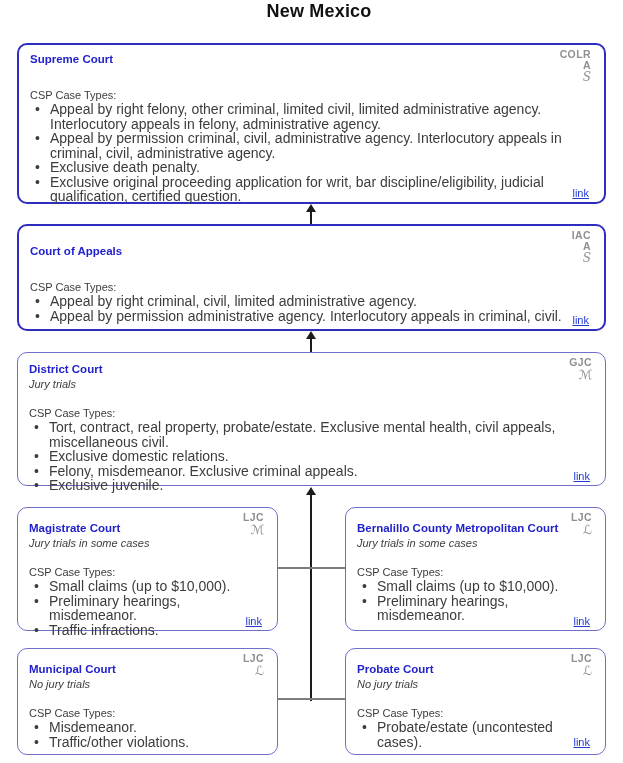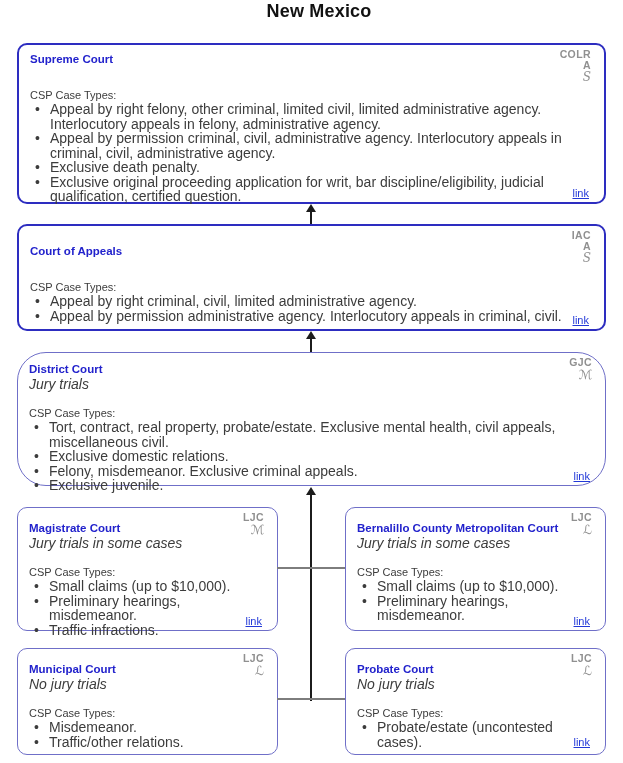--- a/index.html
+++ b/index.html
@@ -13,24 +13,24 @@
     letter-spacing:0.2px;
   }
   .box {
     position:absolute; box-sizing:border-box; background:#ffffff;
     border-radius:10px; padding:7px 14px 4px 11px;
   }
   .box.strong { border:2px solid #2d2dc0; }
   .box.thin   { border:1.5px solid #6f6fc8; }
   .box.pt-lg  { padding-top:18px; }
   .box.pt-md  { padding-top:13px; }
-  .box.pt-sm  { padding-top:9px;border-radius:29px; }
+  .box.pt-sm  { padding-top:9px; }
 
   .court-name { margin:0; font-size:11.5px; font-weight:bold; color:#2222cc; line-height:15px; }
-  .subtitle   { font-size:14px; font-style:italic; color:#3c3c3c; line-height:14px; }
+  .subtitle   { font-size:11px; font-style:italic; color:#3c3c3c; line-height:14px; }
   .csp        { margin-top:15px; font-size:11px; color:#3c3c3c; line-height:14px; }
   .csp.gap-lg { margin-top:21px; }
 
   .bullet { display:flex; font-size:14px; color:#3c3c3c; line-height:14.5px; }
   .b-dot  { flex:none; width:15px; margin-left:5px; }
   .b-dot::before { content:"\2022"; }
   .b-text { flex:1; padding-right:2px; }
 
   .corner { position:absolute; top:4px; right:13px; text-align:right; color:#909090; }
   .c-line { display:block; font-size:10.5px; font-weight:bold; line-height:11px; letter-spacing:0.4px; }
@@ -200,21 +200,21 @@
     <h2 class="court-name">Municipal Court</h2>
     <div class="subtitle">No jury trials</div>
     <div class="csp">CSP Case Types:</div>
     <div class="bullets">
       <div class="bullet">
           <span class="b-dot"></span>
           <span class="b-text">Misdemeanor.</span>
         </div>
       <div class="bullet">
           <span class="b-dot"></span>
-          <span class="b-text">Traffic/other relations.</span>
+          <span class="b-text">Traffic/other violations.</span>
         </div>
     </div>
   </section>
 
   <section class="box thin pt-md" id="box-probate">
     <div class="corner">
       <span class="c-line">LJC</span>
       <span class="c-line c-m">ℒ</span>
     </div>
     <h2 class="court-name">Probate Court</h2>

